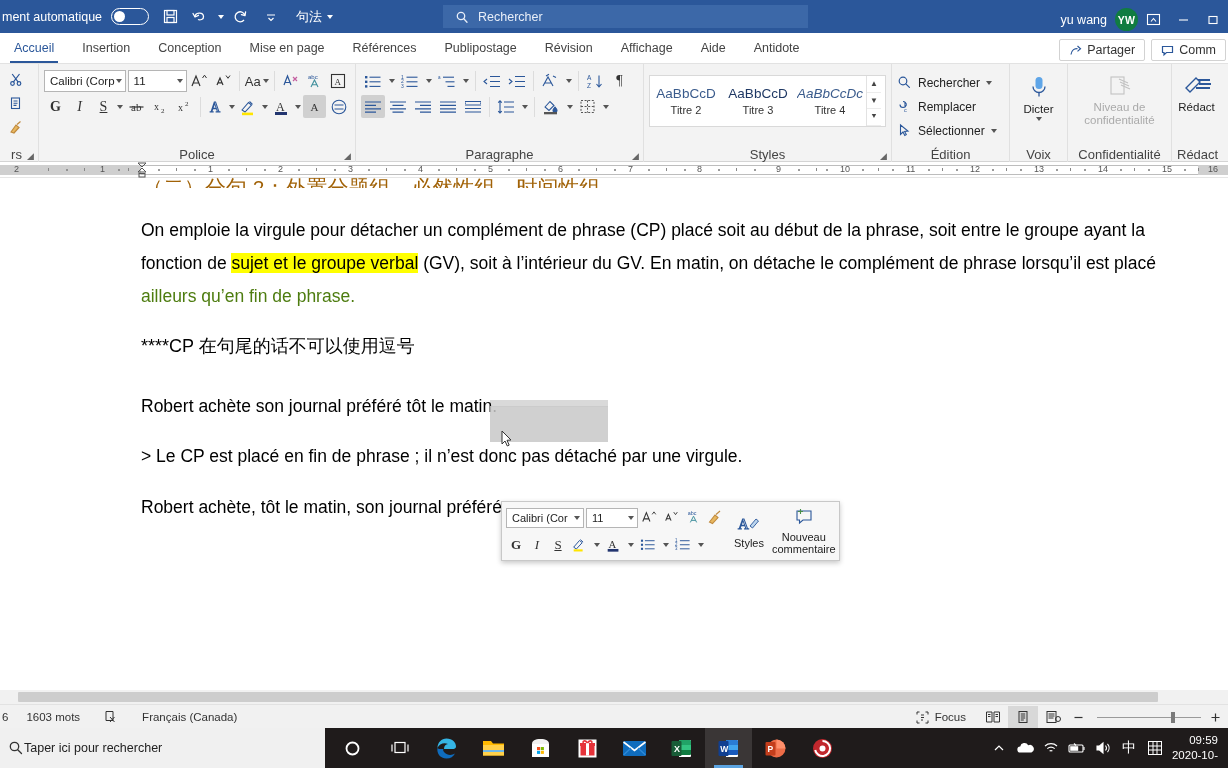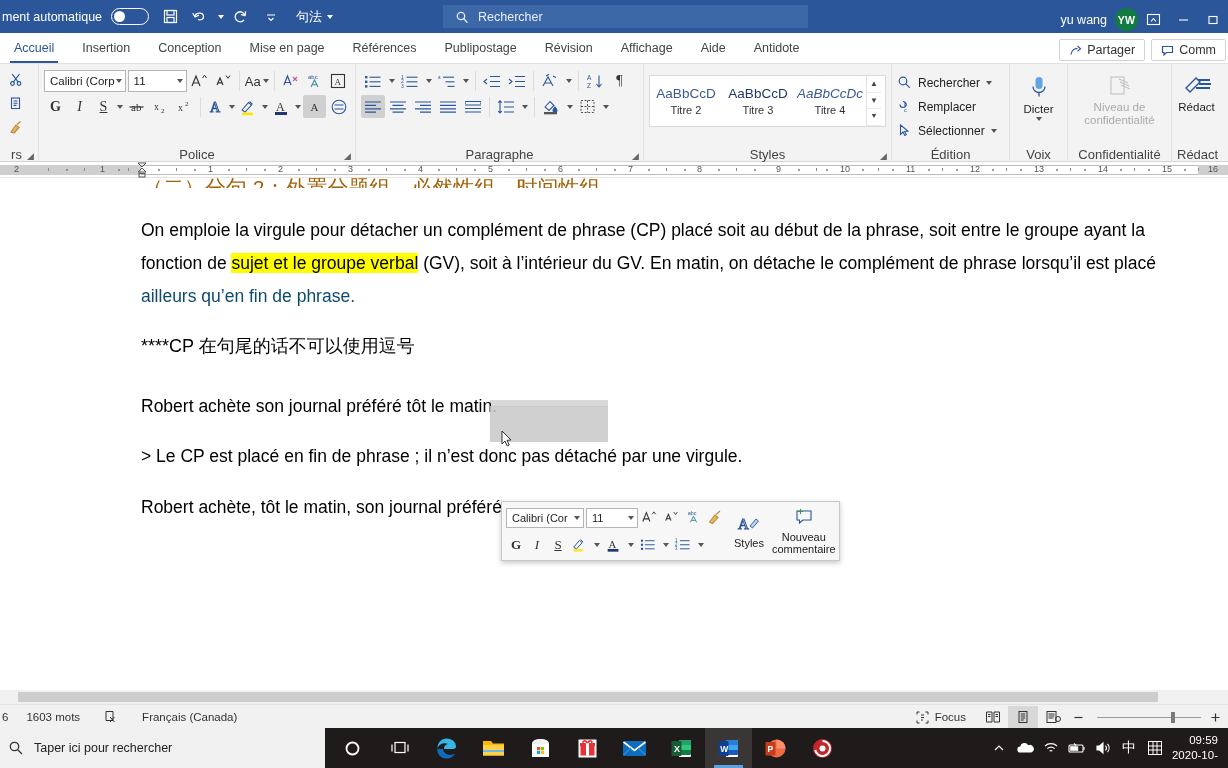--- a/index.html
+++ b/index.html
@@ -108,21 +108,21 @@
   .rt { position:absolute; top:6px; width:1px; height:3px; background:#888; }
   .rd { position:absolute; top:7px; width:1.5px; height:1.5px; background:#888; border-radius:50%;}
 
   
   .docarea { position:absolute; top:178px; left:0; width:1228px; height:522px; background:#fff; overflow:hidden; }
   .page { position:absolute; top:0; left:0; width:1228px; height:522px; background:#fff; }
   .cutline { position:absolute; top:-4px; left:142px; right:36px; font-size:21px; color:#a16207; overflow:hidden; height:14px; white-space:nowrap; }
 
   .para { position:absolute; left:141px; width:1040px; font-size:17.5px; color:#000; line-height:33px; }
   .hl { background:#ffff00; }
-  .red { color:#0c4a6e; }
+  .red { color:#4d7c0f; }
   .p1 { top:36px; }
   .p2 { top:152px; font-size:18px; }
   .p3 { top:212px; }
   .p4 { top:262px; }
   .p5 { top:313px; }
 
   .selbox { position:absolute; left:490px; top:228px; width:118px; height:36px; background:#c8c8c8; opacity:.85; }
   .selbox2 { position:absolute; left:490px; top:222px; width:118px; height:7px; background:#d9d9d9; }
 
   
@@ -151,21 +151,21 @@
   }
   .st-item { padding:0 12px; display:flex; align-items:center; gap:6px; white-space:nowrap; height:24px; }
   .st-right { position:absolute; right:0; top:0; height:24px; display:flex; align-items:center; }
   .viewbtn { width:30px; height:22px; display:flex; align-items:center; justify-content:center; color:#333; }
   .viewbtn.on { background:#d8d8d8; }
   .zoomtrack { width:104px; height:1px; background:#9a9a9a; position:relative; margin:0 8px; }
   .zoomthumb { position:absolute; left:74px; top:-5px; width:4px; height:11px; background:#7a7a7a; }
 
   
   .taskbar { position:absolute; left:0; top:728px; width:1228px; height:40px; background:#1f1b1b; display:flex; align-items:center; }
-  .tb-search { width:325px; height:40px; background:#f0f0f0; display:flex; align-items:center; gap:10px; padding-left:8px; color:#222; font-size:12.5px;}
+  .tb-search { width:325px; height:40px; background:#f0f0f0; display:flex; align-items:center; padding-left:8px; color:#222; font-size:12.5px;}
   .tb-apps { display:flex; align-items:center; gap:0px; padding-left:4px; }
   .tapp { width:47px; height:40px; display:flex; align-items:center; justify-content:center; position:relative; }
   .tapp.active { background:#3a3636; }
   .tapp.active:after { content:""; position:absolute; bottom:0; left:9px; right:9px; height:3px; background:#5ba3e0; }
   .tray { position:absolute; right:0; top:0; height:40px; display:flex; align-items:center; gap:0px; color:#fff; padding-right:4px;}
   .tray .ti { width:26px; height:40px; display:flex; align-items:center; justify-content:center; font-size:13px; }
   .clock { color:#fff; font-size:11.5px; line-height:15px; text-align:right; padding-right:6px; padding-left:4px;}
 </style>
 </head>
 <body>

